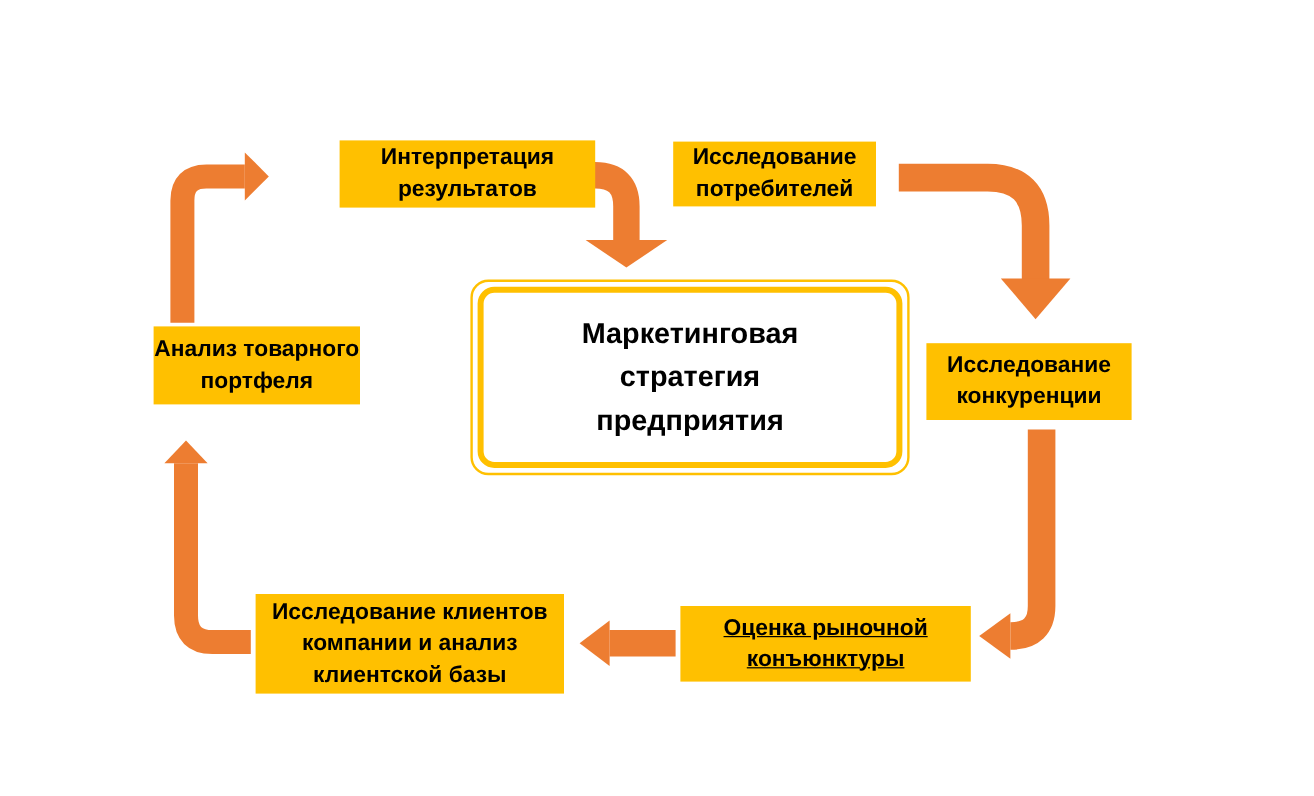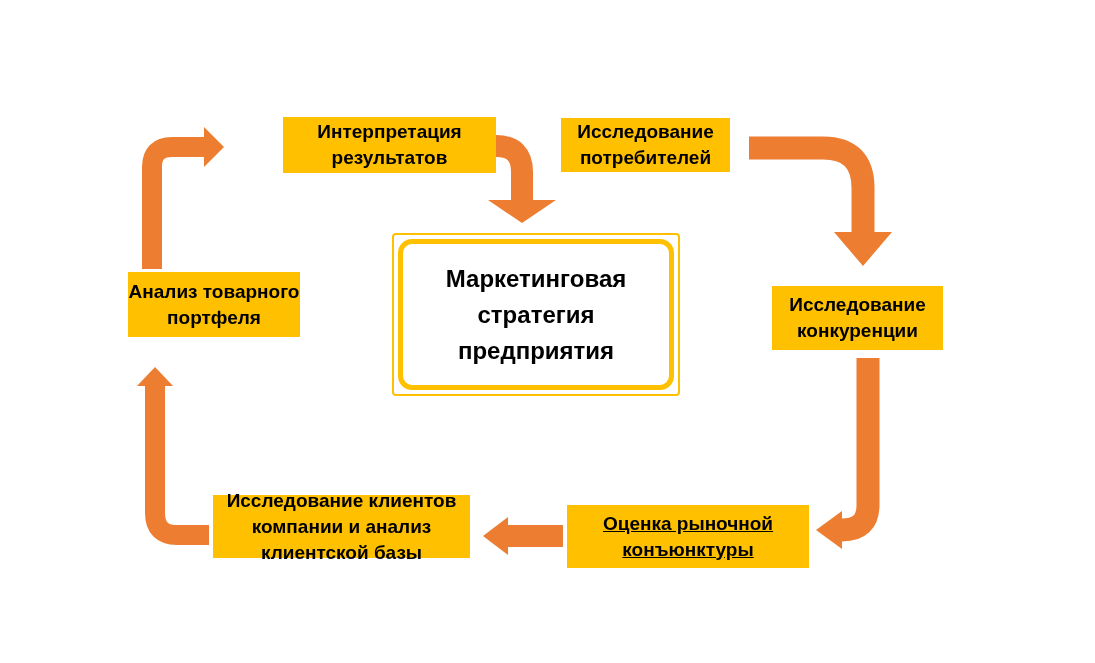--- a/index.html
+++ b/index.html
@@ -30,29 +30,29 @@
     text-align:center;
     display:flex;
     align-items:center;
     justify-content:center;
     white-space:pre-line;
   }
   .node-interpretation{left:235px;top:117px;width:213px;height:56px;margin-left:48px;}
   .node-consumers    {left:561px;top:118px;width:169px;height:54px;}
   .node-competition  {left:772px;top:286px;width:171px;height:64px;}
   .node-market       {left:567px;top:505px;width:242px;height:63px;text-decoration:underline;}
-  .node-clients      {left:213px;top:495px;width:257px;height:63px;}
+  .node-clients      {left:213px;top:495px;width:257px;height:83px;}
   .node-portfolio    {left:128px;top:272px;width:172px;height:65px;}
 
   .center-node{
     position:absolute;
-    left:392px;top:233px;width:288px;height:163px;
+    left:392px;top:233px;width:366px;height:163px;
     box-sizing:border-box;
     border:2px solid var(--gold);
-    border-radius:4px;
+    border-radius:15px;
     background:var(--bg);
     padding:4px;
   }
   .center-inner{
     box-sizing:border-box;
     width:100%;height:100%;
     border:5px solid var(--gold);
     border-radius:14px;
     background:var(--bg);
     display:flex;align-items:center;justify-content:center;

